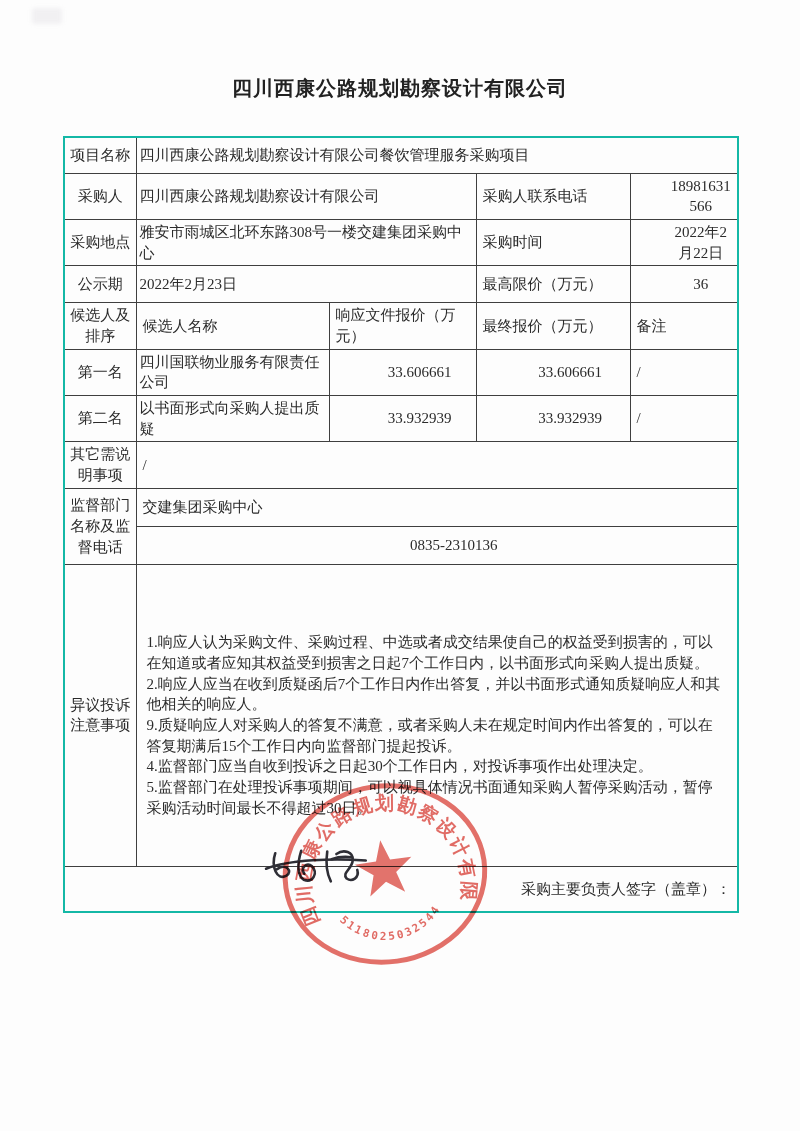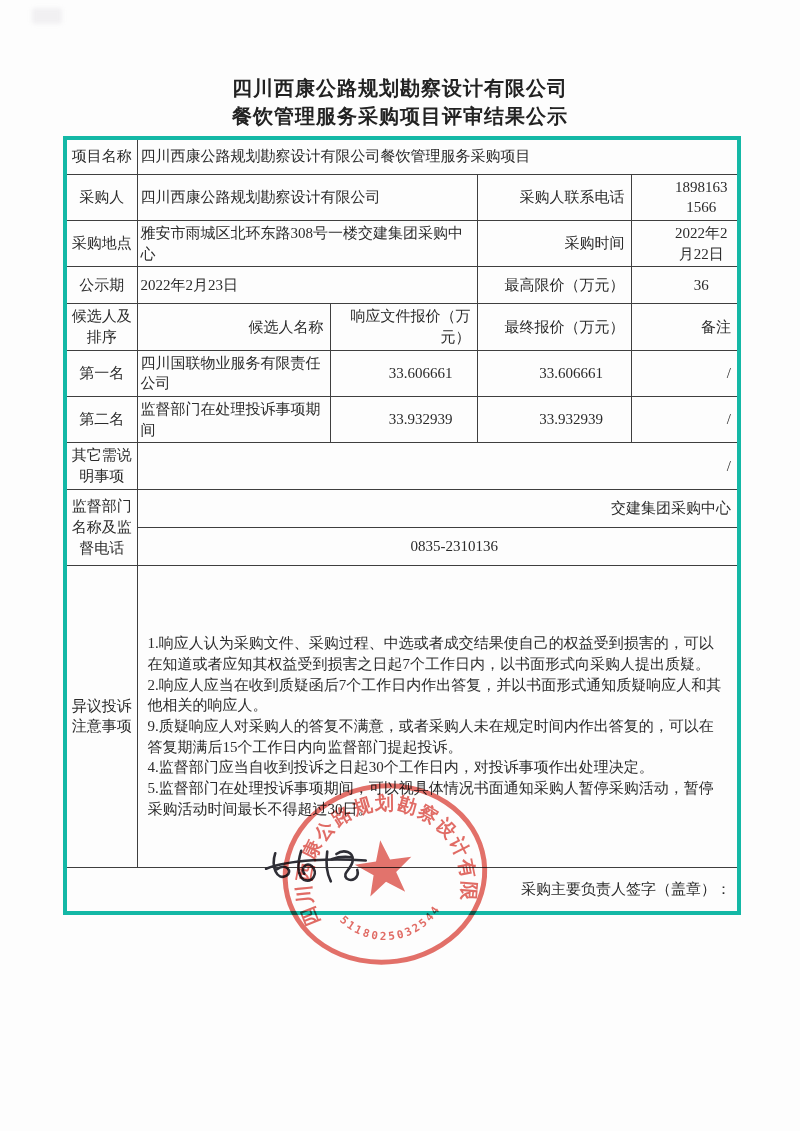--- a/index.html
+++ b/index.html
@@ -15,24 +15,24 @@
     font-weight:bold;font-size:20px;line-height:28px;letter-spacing:1px;color:#222;}
   .doc-table{
     position:absolute;left:63px;top:136px;width:674px;
     border-collapse:collapse;table-layout:fixed;
     font-size:15px;line-height:1.38;
   }
   .doc-table td{
     border:1.5px solid #3f3f3f;vertical-align:middle;
     padding:2px 6px;word-break:break-all;overflow:hidden;
   }
-  .doc-table{border:4px solid #14b8a6;}
+  .doc-table{border:2px solid #14b8a6;}
   td.lbl{text-align:center;padding:2px 3px;}
   td.val{text-align:left;padding-left:3px;}
-  td.ctr{text-align:right;}
+  td.ctr{text-align:left;}
   td.num{text-align:center;font-family:"Liberation Serif","DejaVu Serif",serif;padding-left:40px;}
   tr.r1{height:36px;} tr.r2{height:46px;} tr.r3{height:44px;} tr.r4{height:37px;}
   tr.r5{height:38px;padding-left:47px;} tr.r6{height:41px;} tr.r7{height:40px;} tr.r8{height:42px;}
   tr.r9a{height:38px;} tr.r9b{height:38px;} tr.r10{height:302px;} tr.r11{height:46px;}
   .notice-items{padding:4px 4px;margin-top:20px;}
   .notice-items div{margin:0;text-align:left;}
   .sig-cell{text-align:right;padding-left:9px;font-size:15px;}
   .sig-hidden{position:absolute;width:1px;height:1px;overflow:hidden;clip:rect(0 0 0 0);}
   .seal{
     position:absolute;left:279px;top:781px;width:212px;height:187px;
@@ -45,21 +45,20 @@
 </style>
 </head>
 <body>
 
 <div class="page">
 
   <div class="smudge"></div>
 
   <div class="doc-title">
     <div>四川西康公路规划勘察设计有限公司</div>
-    <div>餐饮管理服务采购项目评审结果公示</div>
   </div>
 
   <table class="doc-table">
     <colgroup>
       <col style="width:72px">
         <col style="width:193px">
         <col style="width:147px">
       <col style="width:154px">
         <col style="width:108px">
     </colgroup>
@@ -95,21 +94,21 @@
       </tr>
       <tr class="r6">
         <td class="lbl">第一名</td>
         <td class="val">四川国联物业服务有限责任公司</td>
         <td class="num">33.606661</td>
         <td class="num">33.606661</td>
         <td class="ctr">/</td>
       </tr>
       <tr class="r7">
         <td class="lbl">第二名</td>
-        <td class="val">监督部门在处理投诉事项期间</td>
+        <td class="val">以书面形式向采购人提出质疑</td>
         <td class="num">33.932939</td>
         <td class="num">33.932939</td>
         <td class="ctr">/</td>
       </tr>
       <tr class="r8">
         <td class="lbl">其它需说明事项</td>
         <td class="ctr" colspan="4">/</td>
       </tr>
       <tr class="r9a">
         <td class="lbl" rowspan="2">监督部门名称及监督电话</td>

